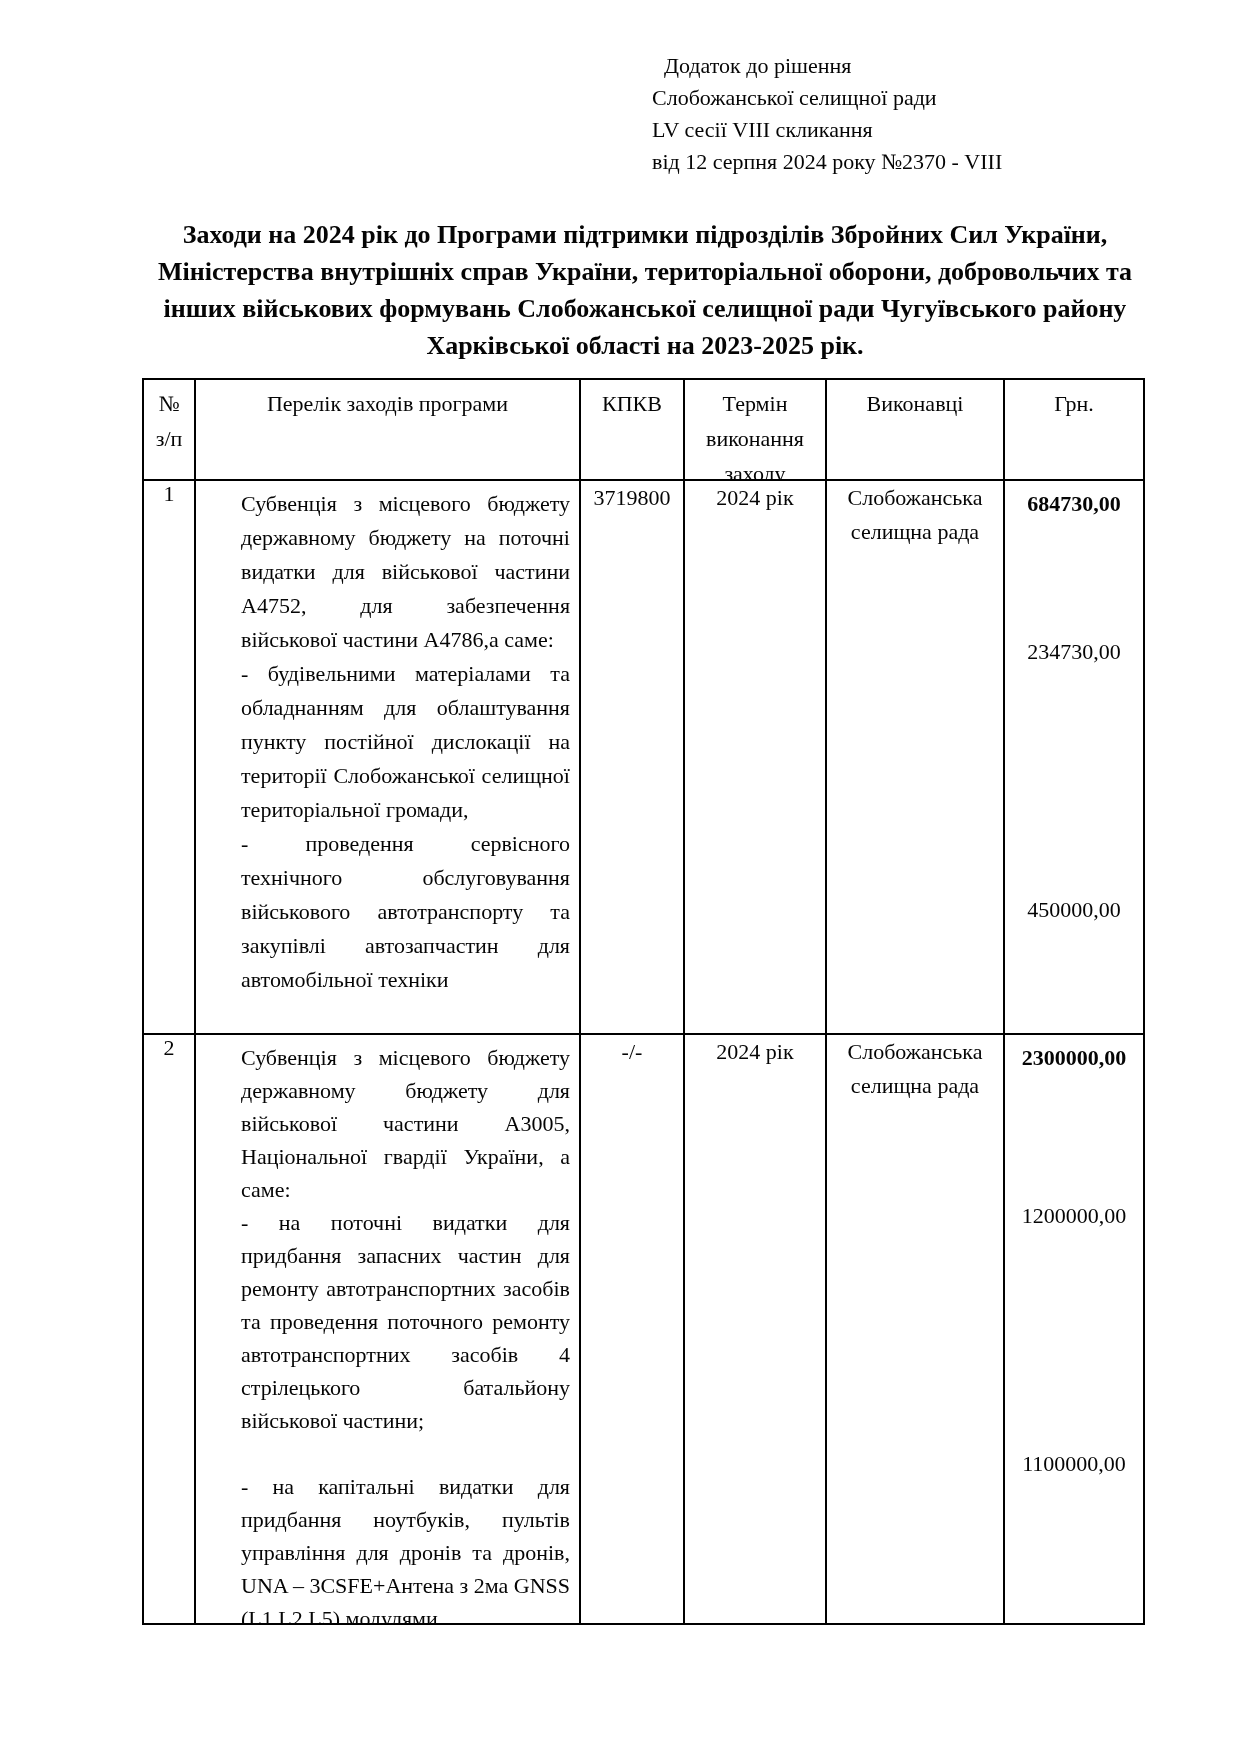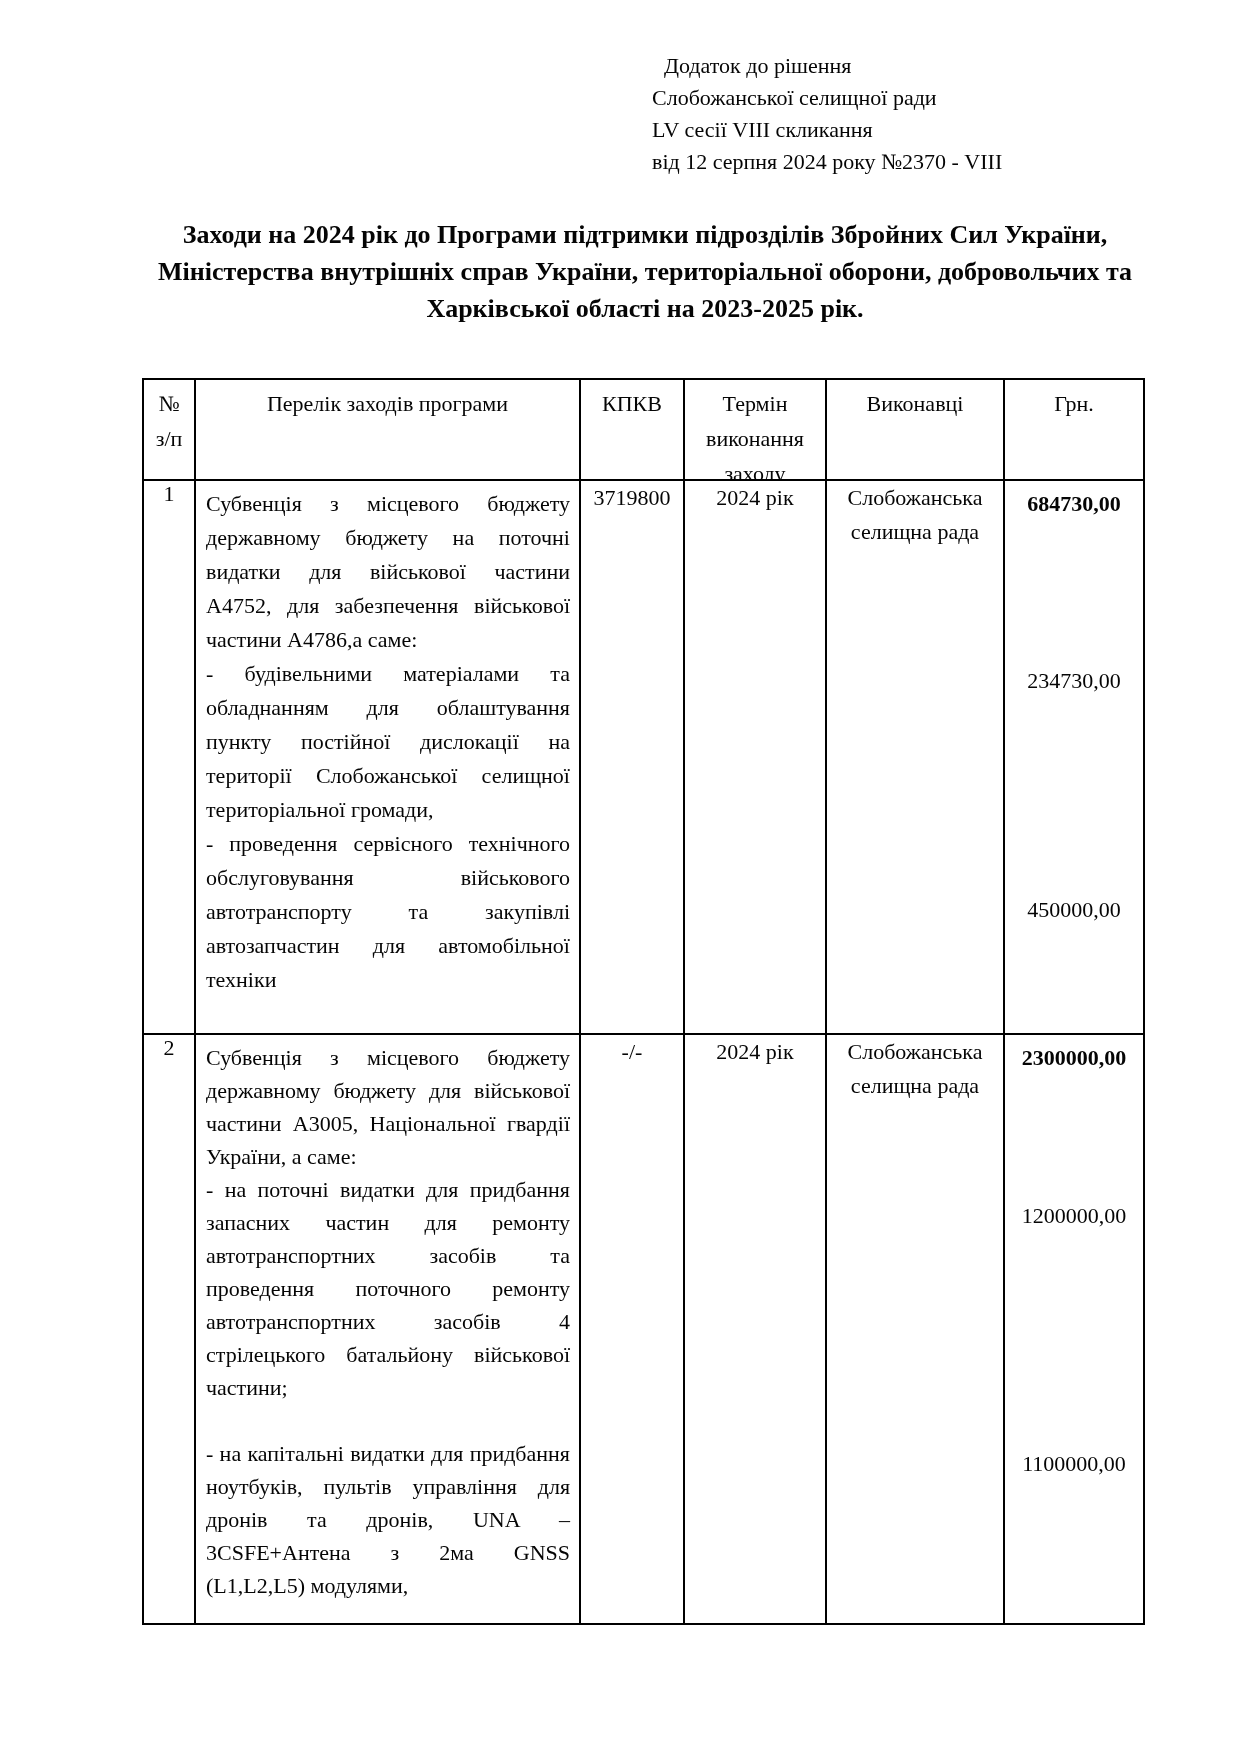--- a/index.html
+++ b/index.html
@@ -38,51 +38,52 @@
     padding: 0;
     font-weight: normal;
   }
   thead th { text-align: center; }
   .h-inner { height: 99px; overflow: hidden; padding-top: 6px; line-height: 35px; }
 
   .r1-inner { height: 552px; overflow: hidden; }
   .r2-inner { height: 588px; overflow: hidden; }
 
   .num-cell   { text-align: center; padding-top: 6px; }
-  .program    { text-align: justify; padding: 6px 9px 3px 10px; }
+  .program    { text-align: justify; padding: 6px 9px 3px 10px; margin-left: 35px; }
   .row-1 .program p { line-height: 34px; margin: 0; }
   .row-2 .program p { line-height: 33px; margin: 0; }
   .blank-line { height: 33px; }
   .kpkv-cell, .term-cell, .exec-cell { text-align: center; padding: 6px 6px 0 6px; line-height: 34px; margin-top: 15px; }
 
   .amt-inner  { position: relative; }
   .row-1 .amt-inner { height: 552px; }
   .row-2 .amt-inner { height: 588px; }
   .amount { position: absolute; left: 0; width: 100%; text-align: center; }
   .amount-total { font-weight: bold; }
   .row-1 .amount-total { top: 10px; }
-  .row-1 .amount-sub1  { top: 187px; }
+  .row-1 .amount-sub1  { top: 158px; }
   .row-1 .amount-sub2  { top: 388px; margin-top: 28px; }
   .row-2 .amount-total { top: 10px; }
   .row-2 .amount-sub1  { top: 168px; }
   .row-2 .amount-sub2  { top: 416px; }
 </style>
 </head>
 <body>
 
 <div class="header-block">
   <div class="line-1">Додаток до  рішення</div>
   <div>Слобожанської  селищної ради</div>
   <div>LV сесії VIII скликання</div>
   <div>від 12 серпня  2024 року №2370 - VIII</div>
 </div>
 
 <div class="title-block">
   <div>Заходи на 2024 рік до Програми підтримки підрозділів Збройних Сил України,</div>
   <div>Міністерства внутрішніх справ України, територіальної оборони, добровольчих та</div>
+  <div>інших військових формувань Слобожанської селищної ради Чугуївського району</div>
   <div>Харківської області на 2023-2025 рік.</div>
 </div>
 
 <table class="measures">
   <colgroup>
     <col style="width:52px">
       <col style="width:385px">
       <col style="width:104px">
     <col style="width:142px">
       <col style="width:178px">

